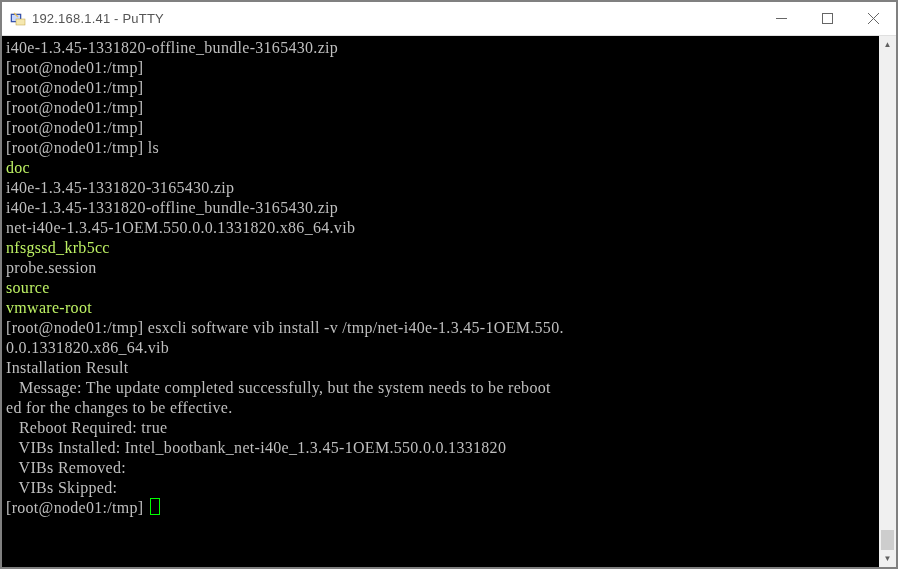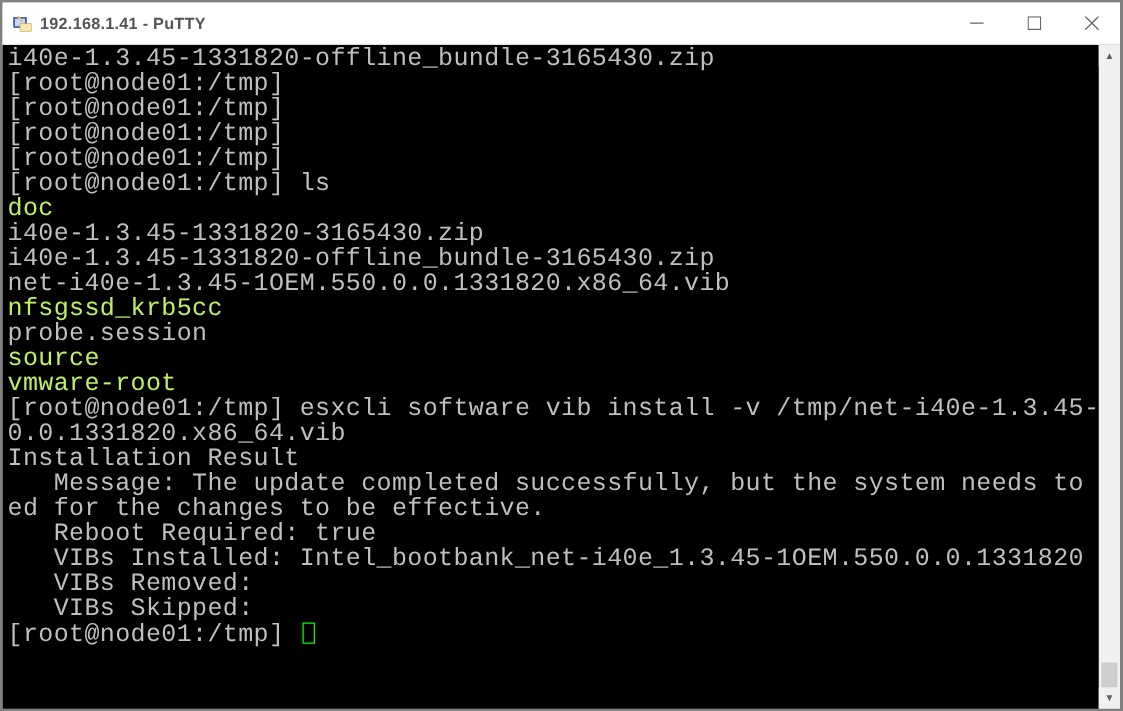--- a/index.html
+++ b/index.html
@@ -23,21 +23,20 @@
     height: 16px;
     margin: 0 6px 0 8px;
     display: inline-block;
   }
   .titlebar .icon svg { width: 16px; height: 16px; }
   .titlebar .title {
     flex: 1;
     font-size: 13px;
     color: #555;
     letter-spacing: 0.2px;
-    font-weight: bold;
   }
   .winbtns { display: flex; height: 100%; }
   .winbtn {
     width: 46px;
     height: 100%;
     display: flex;
     align-items: center;
     justify-content: center;
     color: #666;
   }
@@ -75,22 +74,22 @@
     background: #cdcdcd;
   }
   .scrollbar .arrow.down { position: absolute; bottom: 0; }
   .terminal {
     position: absolute;
     left: 0; top: 0;
     right: 17px;
     bottom: 0;
     background: #000;
     color: #bfbfbf;
-    font-family: Liberation Mono, monospace;
-    font-size: 20px;
+    font-family: Liberation Serif, serif;
+    font-size: 16px;
     line-height: 20px;
     white-space: pre;
     padding: 2px 4px;
     overflow: hidden;
     letter-spacing: 0.3px;
   }
   .terminal .blue { color: #bef264; }
   .terminal .cursor {
     display: inline-block;
     width: 10px;

